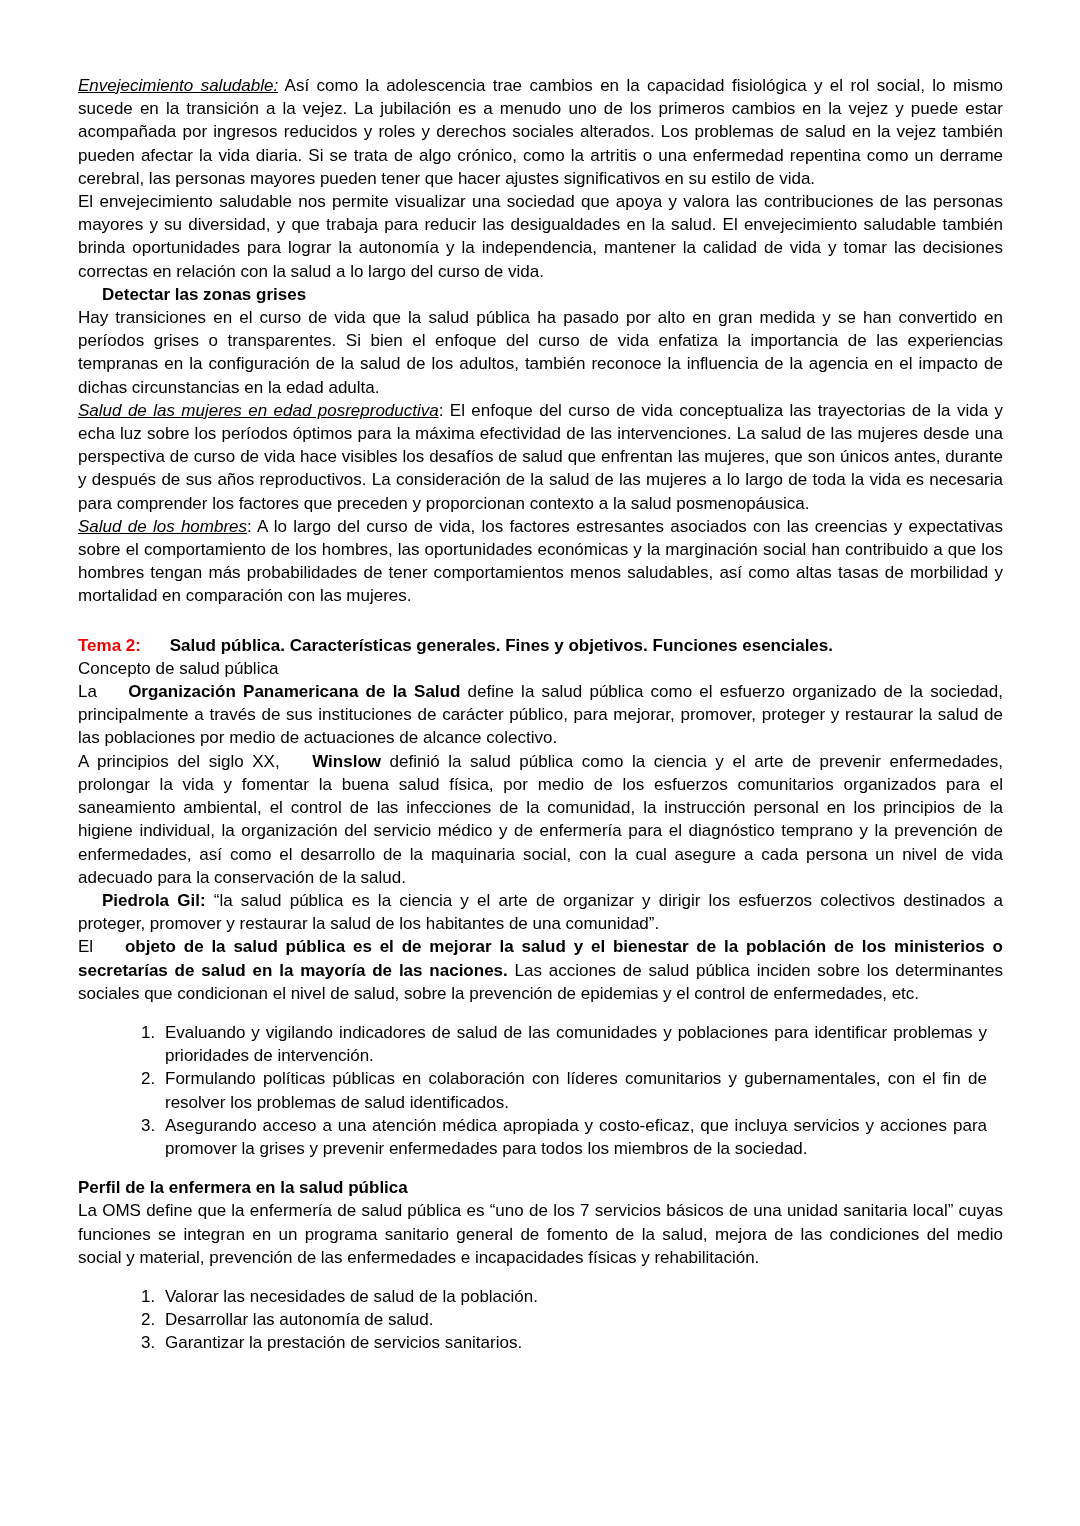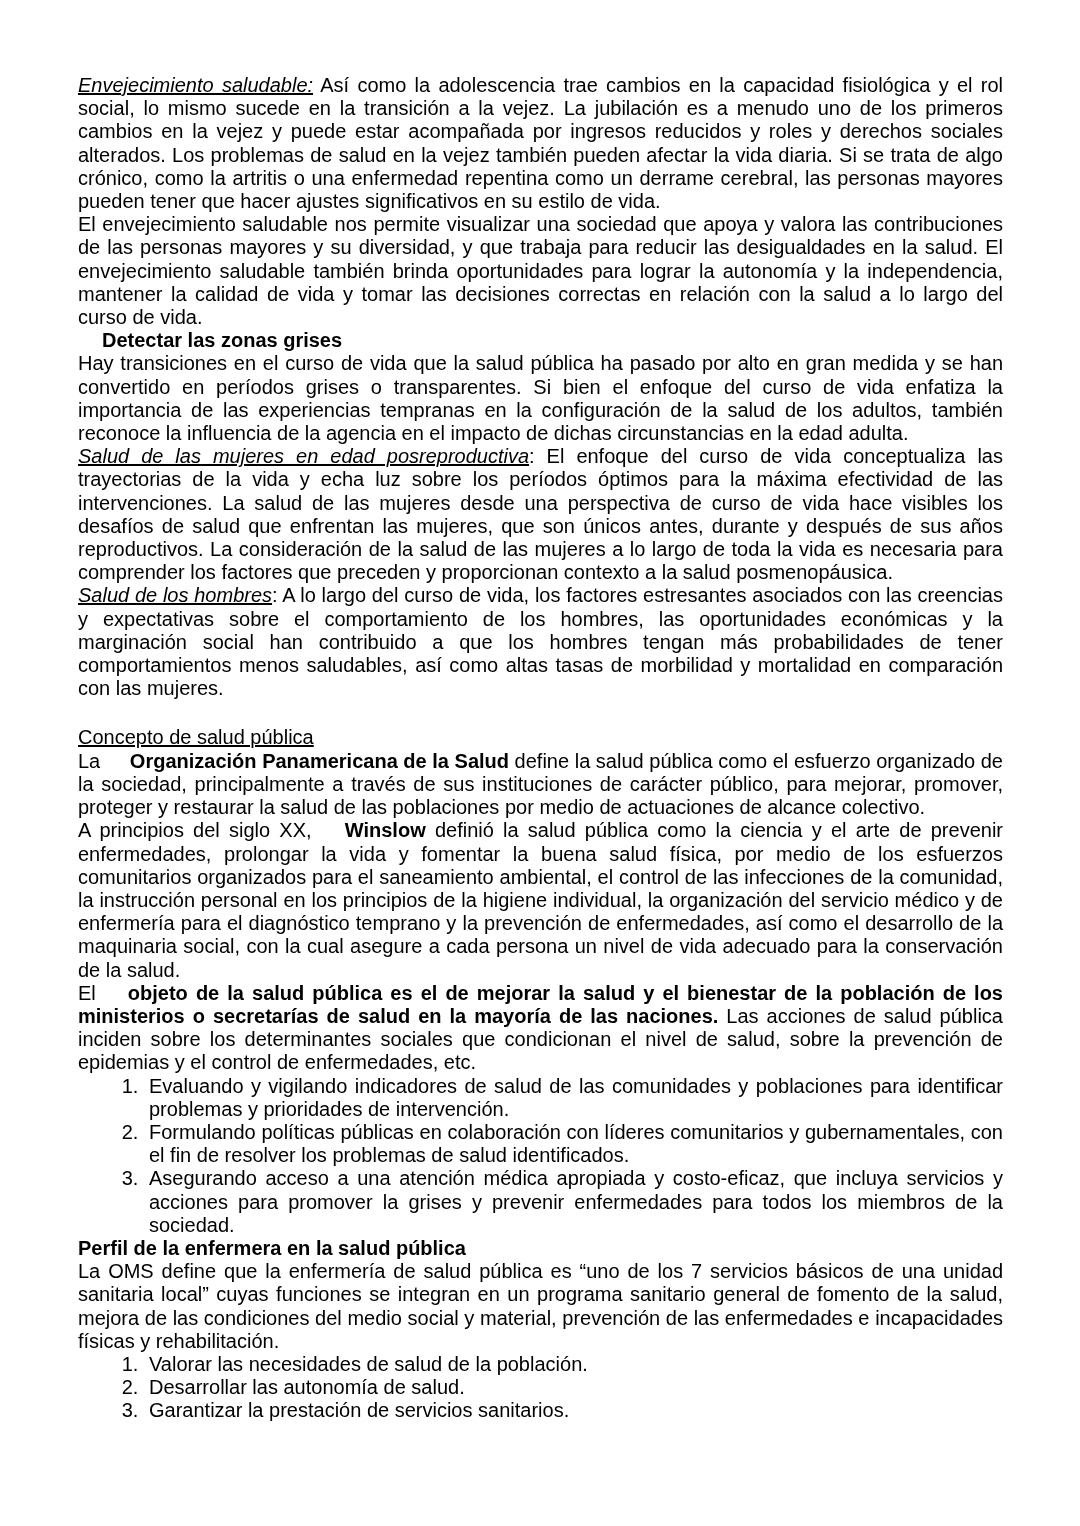--- a/index.html
+++ b/index.html
@@ -9,56 +9,58 @@
   }
   .page {
     width: 1080px;
     height: 1526px;
     box-sizing: border-box;
     margin: 0 auto;
     padding: 74px 77px 40px 78px;
     background: #ffffff;
     color: #000000;
     font-family: "Liberation Sans", "DejaVu Sans", sans-serif;
-    font-size: 20px;
+    font-size: 17px;
     line-height: 23.2px;
     text-align: justify;
     overflow: hidden;
   }
   p { margin: 0; }
   ol {
-    margin: 0;
+    margin: 16px;
     padding-left: 66px;
   }
   li {
     padding-left: 5px;
     text-align: justify;
   }
   .bold { font-weight: bold; margin-left: 24px; }
-  .underline { text-decoration: underline; }
+  .underline { }
   .italic-underline { font-style: italic; text-decoration: underline; }
   .bold-underline { font-weight: bold; }
   .bold-red { font-weight: bold; color: var(--accent-red, #f20000); }
   .spacer { height: 26px; }
 </style>
 </head>
 <body style="background: rgb(255, 255, 255);">
 
 <div class="page">
   <div id="doc">
       <p><span class="italic-underline">Envejecimiento saludable:</span><span> Así como la adolescencia trae cambios en la capacidad fisiológica y el rol social, lo mismo sucede en la transición a la vejez. La jubilación es a menudo uno de los primeros cambios en la vejez y puede estar acompañada por ingresos reducidos y roles y derechos sociales alterados. Los problemas de salud en la vejez también pueden afectar la vida diaria. Si se trata de algo crónico, como la artritis o una enfermedad repentina como un derrame cerebral, las personas mayores pueden tener que hacer ajustes significativos en su estilo de vida.</span></p>
       <p><span>El envejecimiento saludable nos permite visualizar una sociedad que apoya y valora las contribuciones de las personas mayores y su diversidad, y que trabaja para reducir las desigualdades en la salud. El envejecimiento saludable también brinda oportunidades para lograr la autonomía y la independencia, mantener la calidad de vida y tomar las decisiones correctas en relación con la salud a lo largo del curso de vida.</span></p>
       <p><span class="bold">Detectar las zonas grises</span></p>
       <p><span>Hay transiciones en el curso de vida que la salud pública ha pasado por alto en gran medida y se han convertido en períodos grises o transparentes. Si bien el enfoque del curso de vida enfatiza la importancia de las experiencias tempranas en la configuración de la salud de los adultos, también reconoce la influencia de la agencia en el impacto de dichas circunstancias en la edad adulta.</span></p>
       <p><span class="italic-underline">Salud de las mujeres en edad posreproductiva</span><span>: El enfoque del curso de vida conceptualiza las trayectorias de la vida y echa luz sobre los períodos óptimos para la máxima efectividad de las intervenciones. La salud de las mujeres desde una perspectiva de curso de vida hace visibles los desafíos de salud que enfrentan las mujeres, que son únicos antes, durante y después de sus años reproductivos. La consideración de la salud de las mujeres a lo largo de toda la vida es necesaria para comprender los factores que preceden y proporcionan contexto a la salud posmenopáusica.</span></p>
       <p><span class="italic-underline">Salud de los hombres</span><span>: A lo largo del curso de vida, los factores estresantes asociados con las creencias y expectativas sobre el comportamiento de los hombres, las oportunidades económicas y la marginación social han contribuido a que los hombres tengan más probabilidades de tener comportamientos menos saludables, así como altas tasas de morbilidad y mortalidad en comparación con las mujeres.</span></p>
       <div class="spacer"></div>
+      <p><span class="bold-red">Tema 2:</span><span class="bold"> Salud pública. Características generales. Fines y objetivos. Funciones esenciales.</span></p>
       <p><span class="underline">Concepto de salud pública</span></p>
       <p><span>La </span><span class="bold">Organización Panamericana de la Salud</span><span> define la salud pública como el esfuerzo organizado de la sociedad, principalmente a través de sus instituciones de carácter público, para mejorar, promover, proteger y restaurar la salud de las poblaciones por medio de actuaciones de alcance colectivo.</span></p>
       <p><span>A principios del siglo XX, </span><span class="bold">Winslow</span><span> definió la salud pública como la ciencia y el arte de prevenir enfermedades, prolongar la vida y fomentar la buena salud física, por medio de los esfuerzos comunitarios organizados para el saneamiento ambiental, el control de las infecciones de la comunidad, la instrucción personal en los principios de la higiene individual, la organización del servicio médico y de enfermería para el diagnóstico temprano y la prevención de enfermedades, así como el desarrollo de la maquinaria social, con la cual asegure a cada persona un nivel de vida adecuado para la conservación de la salud.</span></p>
+      <p><span class="bold">Piedrola Gil:</span><span> “la salud pública es la ciencia y el arte de organizar y dirigir los esfuerzos colectivos destinados a proteger, promover y restaurar la salud de los habitantes de una comunidad”.</span></p>
       <p><span>El </span><span class="bold">objeto de la salud pública es el de mejorar la salud y el bienestar de la población de los ministerios o secretarías de salud en la mayoría de las naciones.</span><span> Las acciones de salud pública inciden sobre los determinantes sociales que condicionan el nivel de salud, sobre la prevención de epidemias y el control de enfermedades, etc.</span></p>
       <ol>
         <li>Evaluando y vigilando indicadores de salud de las comunidades y poblaciones para identificar problemas y prioridades de intervención.</li>
         <li>Formulando políticas públicas en colaboración con líderes comunitarios y gubernamentales, con el fin de resolver los problemas de salud identificados.</li>
         <li>Asegurando acceso a una atención médica apropiada y costo-eficaz, que incluya servicios y acciones para promover la grises y prevenir enfermedades para todos los miembros de la sociedad.</li>
       </ol>
       <p><span class="bold-underline">Perfil de la enfermera en la salud pública</span></p>
       <p><span>La OMS define que la enfermería de salud pública es “uno de los 7 servicios básicos de una unidad sanitaria local” cuyas funciones se integran en un programa sanitario general de fomento de la salud, mejora de las condiciones del medio social y material, prevención de las enfermedades e incapacidades físicas y rehabilitación.</span></p>
       <ol>
         <li>Valorar las necesidades de salud de la población.</li>

